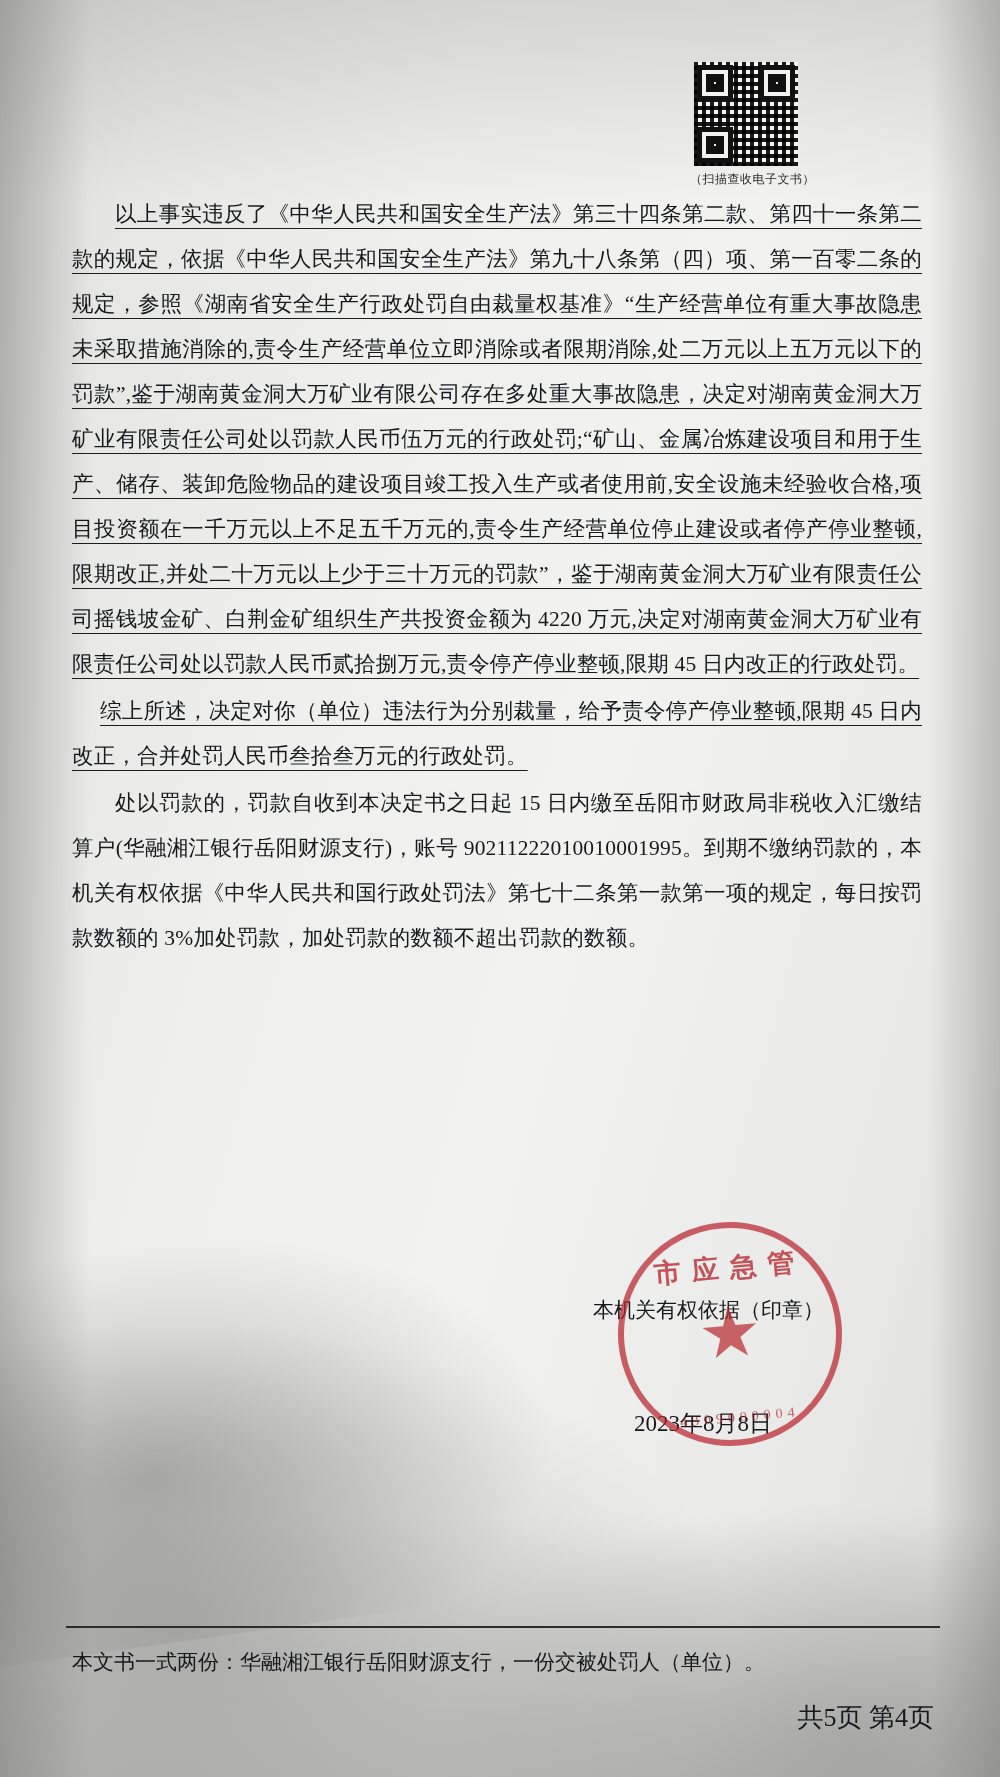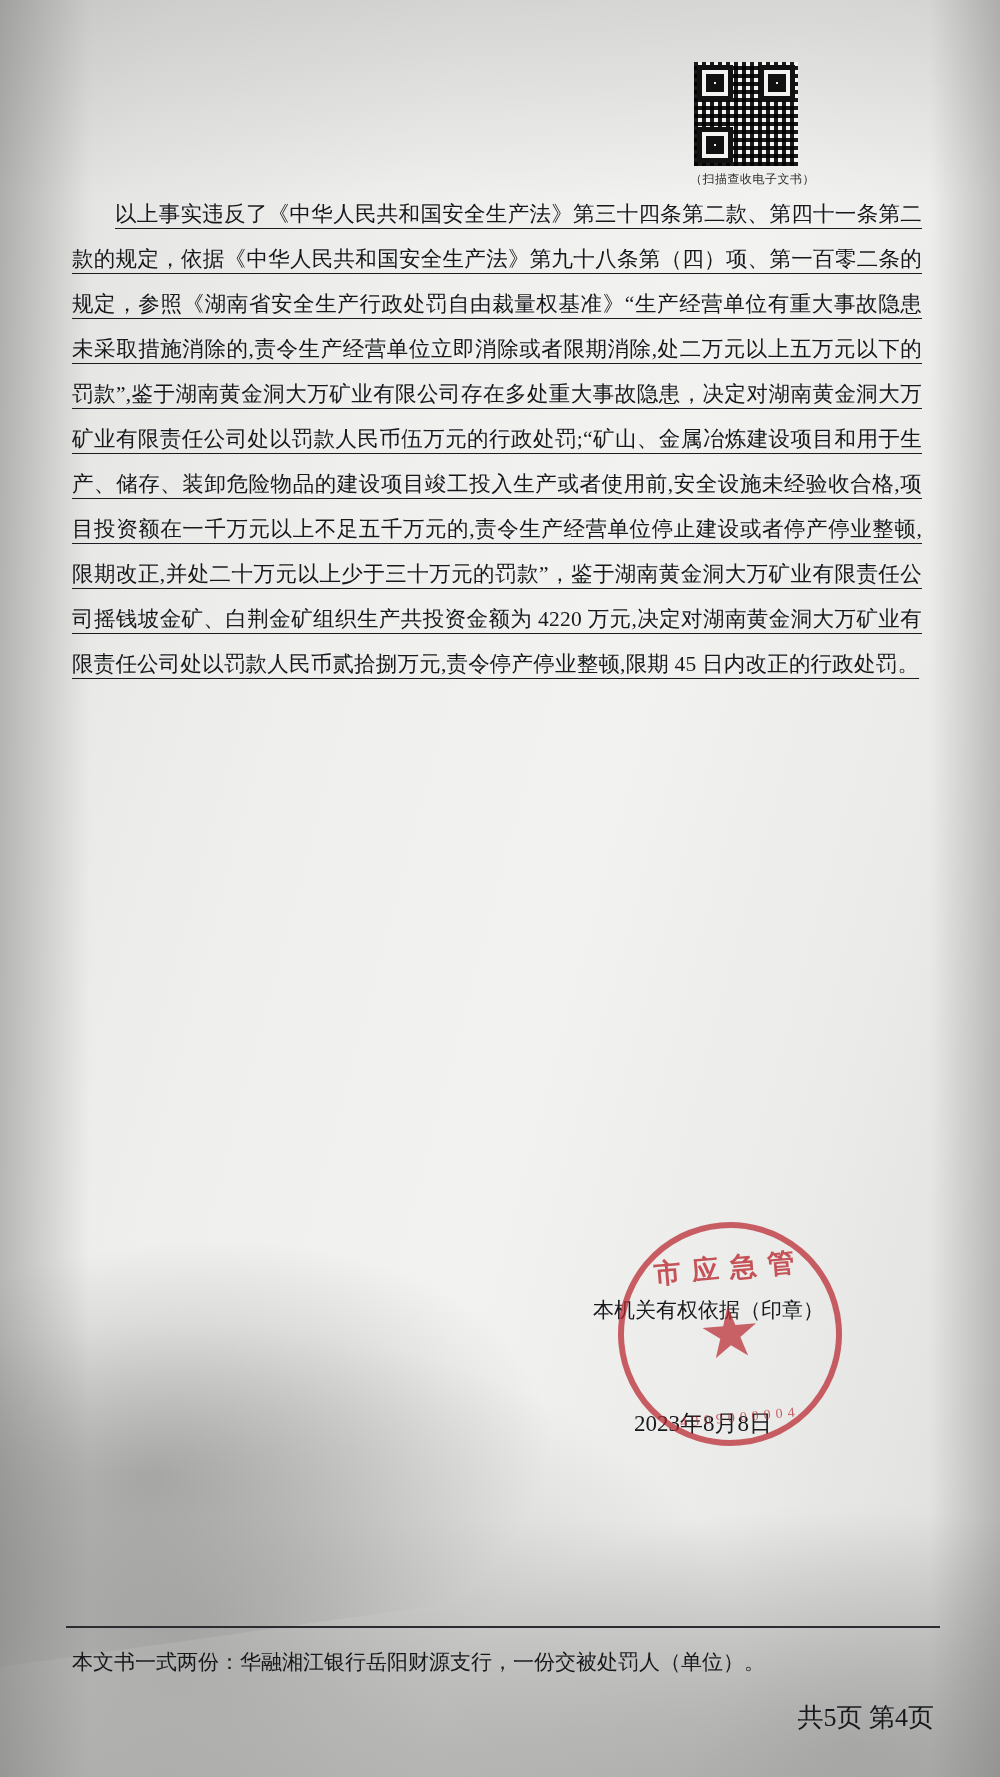--- a/index.html
+++ b/index.html
@@ -213,20 +213,22 @@
 
   <div class="qr-wrap">
     <div class="qr">
         <span class="eye3"></span>
       </div>
     <div class="qr-caption">（扫描查收电子文书）</div>
   </div>
 
   <div class="doc-body">
     <p class="para ul">以上事实违反了《中华人民共和国安全生产法》第三十四条第二款、第四十一条第二款的规定，依据《中华人民共和国安全生产法》第九十八条第（四）项、第一百零二条的规定，参照《湖南省安全生产行政处罚自由裁量权基准》“生产经营单位有重大事故隐患未采取措施消除的,责令生产经营单位立即消除或者限期消除,处二万元以上五万元以下的罚款”,鉴于湖南黄金洞大万矿业有限公司存在多处重大事故隐患，决定对湖南黄金洞大万矿业有限责任公司处以罚款人民币伍万元的行政处罚;“矿山、金属冶炼建设项目和用于生产、储存、装卸危险物品的建设项目竣工投入生产或者使用前,安全设施未经验收合格,项目投资额在一千万元以上不足五千万元的,责令生产经营单位停止建设或者停产停业整顿,限期改正,并处二十万元以上少于三十万元的罚款”，鉴于湖南黄金洞大万矿业有限责任公司摇钱坡金矿、白荆金矿组织生产共投资金额为 4220 万元,决定对湖南黄金洞大万矿业有限责任公司处以罚款人民币贰拾捌万元,责令停产停业整顿,限期 45 日内改正的行政处罚。</p>
+    <p class="para ul indent-small">综上所述，决定对你（单位）违法行为分别裁量，给予责令停产停业整顿,限期 45 日内改正，合并处罚人民币叁拾叁万元的行政处罚。</p>
+    <p class="para">处以罚款的，罚款自收到本决定书之日起 15 日内缴至岳阳市财政局非税收入汇缴结算户(华融湘江银行岳阳财源支行)，账号 90211222010010001995。到期不缴纳罚款的，本机关有权依据《中华人民共和国行政处罚法》第七十二条第一款第一项的规定，每日按罚款数额的 3%加处罚款，加处罚款的数额不超出罚款的数额。</p>
   </div>
 
   <div class="sign-line">本机关有权依据（印章）</div>
   <div class="sign-date">2023年8月8日</div>
 
   <div class="seal">
     <div class="seal-top">市应急管</div>
     <div class="star"></div>
     <div class="seal-bottom">4309000004</div>
   </div>

